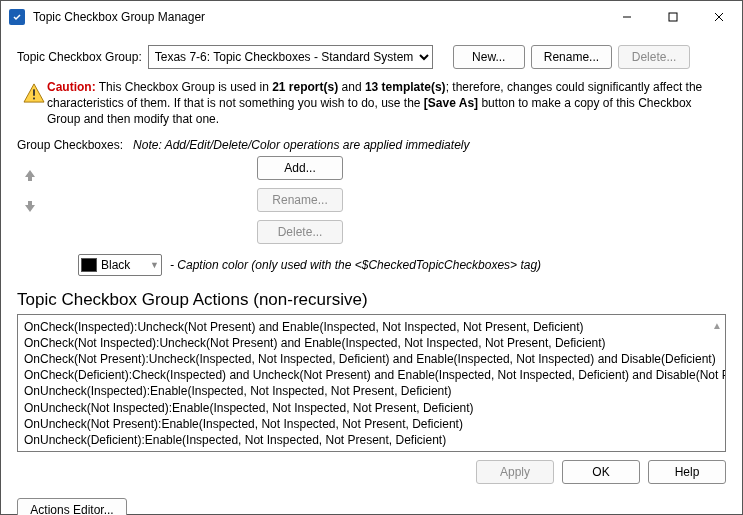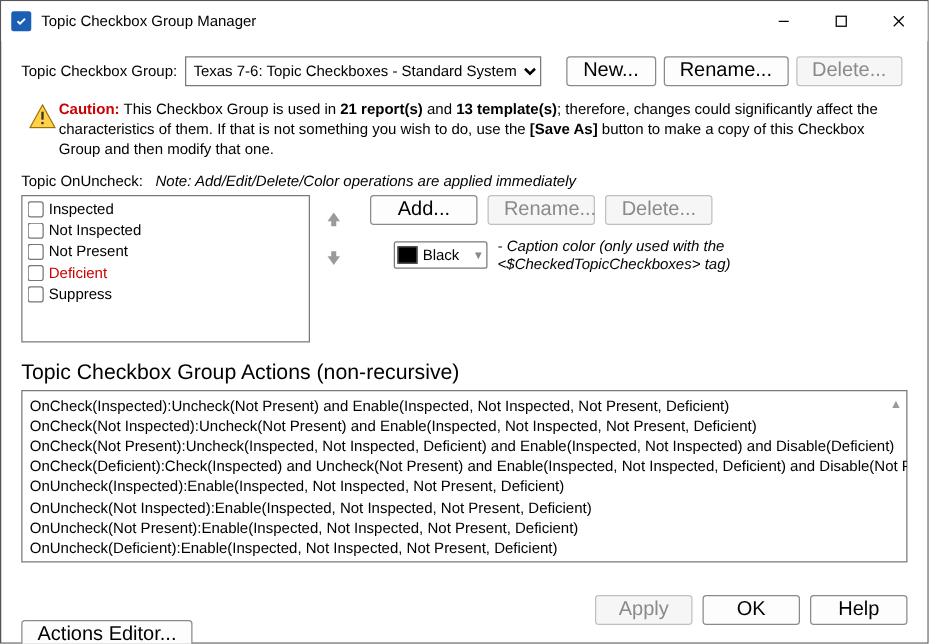--- a/index.html
+++ b/index.html
@@ -8,48 +8,48 @@
   .title-bar { height: 32px; background: #fff; display: flex; align-items: center; padding-left: 8px; }
   .title-bar .icon { width: 16px; height: 16px; background:#1a5fb4; border-radius:2px; display:inline-flex; align-items:center; justify-content:center; margin-right:8px;}
   .title-bar .icon svg { width:10px; height:10px;}
   .title-text { font-size: 12px; color: #000; }
   .win-controls { margin-left: auto; display: flex; }
   .win-btn { width: 46px; height: 32px; display: flex; align-items:center; justify-content:center; color:#000;}
   .content { padding: 12px 16px 10px 16px; font-size: 12px; color:#000; }
   .row { display: flex; align-items: center; gap: 6px; margin-bottom: 8px; }
   .label { font-size: 12px; }
   select.group-select { flex: 0 0 246px; height: 24px; font-size: 12px; padding: 1px 2px; border:1px solid #7a7a7a; background:#fff;}
-  .btn { height: 24px; min-width: 72px; padding: 0 12px; font-size: 16px; background:#fdfdfd; border:1px solid #8a8a8a; border-radius:3px; cursor:pointer; }
+  .btn { height: 24px; min-width: 72px; padding: 0 12px; font-size: 12px; background:#fdfdfd; border:1px solid #8a8a8a; border-radius:3px; cursor:pointer; }
   .btn:disabled { color:#8a8a8a; border-color:#c0c0c0; background:#f6f6f6; cursor:default;}
   .caution-box { display:flex; padding: 2px 0 10px 4px; }
   .caution-icon { flex:0 0 26px; height:26px; display:flex; align-items:flex-start; justify-content:center; padding-top:4px;}
   .caution-text { font-size: 12px; line-height: 1.35; }
   .caution-red { color: #c00; font-weight: bold; }
   .caution-black-bold { font-weight: bold; }
   .topic-row { display:flex; align-items:baseline; gap:10px; margin-bottom:4px;}
   .note-italic { font-style: italic; font-size:12px;}
   .checkbox-area { display:flex; gap:6px; align-items:flex-start; }
   .checkbox-list { width:258px; height:118px; border:1px solid #7a7a7a; padding:2px 4px; overflow:auto; }
   .cb-item { display:flex; align-items:center; gap:4px; font-size:12px; height:17px;}
   .cb-item input { margin:0; width:13px; height:13px;}
   .cb-item.red span { color:#c00;}
   .updown { display:flex; flex-direction:column; gap:10px; padding:8px 2px 0 2px;}
   .arrow-btn { width:22px; height:22px; display:flex; align-items:center; justify-content:center; color:#8a8a8a; }
-  .side-btns { display:flex; gap:8px; padding-top:0;}
+  .side-btns { display:flex; flex-direction:column; gap:8px; padding-top:0;align-items:center;}
   .side-btns .btn { width:86px;}
   .color-row { display:flex; align-items:center; gap:8px; margin-top:10px;padding-left:19px;}
   .color-swatch-wrap { display:flex; align-items:center; border:1px solid #7a7a7a; height:22px; width:84px; padding:0 2px; border-radius:2px;}
   .color-swatch { width:16px; height:14px; background:#000; margin-right:4px; border:1px solid #555;}
   .color-name { font-size:12px; flex:1;}
   .caption-note { font-style: italic; font-size:12px;}
   .actions-label { margin-top:14px; font-size:17px;}
   .actions-box { margin-top:4px; border:1px solid #7a7a7a; height:138px; padding:4px 6px; overflow:auto; font-size:12px; line-height:1.35; position:relative;}
   .actions-box .line { white-space: nowrap; }
   .actions-editor-row { margin-top:10px;}
-  .footer { position:absolute; bottom:0; left:0; right:0; padding:10px 16px 14px 16px; display:flex; justify-content:flex-end; gap:8px;}
+  .footer { position:absolute; bottom:0; left:0; right:0; padding:10px 16px 30px 16px; display:flex; justify-content:flex-end; gap:8px;}
   .footer .btn { min-width:78px;}
   .actions-tri { position:absolute; right:3px; top:4px; color:#9a9a9a; font-size:10px;}
 </style>
 </head>
 <body>
 
 <div class="window">
 
   <div class="title-bar">
     <span class="icon">
@@ -99,47 +99,25 @@
             <rect x="11" y="7" width="2" height="7" fill="#333"></rect>
             <rect x="11" y="16" width="2" height="2" fill="#333"></rect>
           </svg>
       </div>
       <div class="caution-text">
         <span class="caution-red">Caution:</span><span> This Checkbox Group is used in </span><span class="caution-black-bold">21 report(s)</span><span> and </span><span class="caution-black-bold">13 template(s)</span><span>; therefore, changes could significantly affect the characteristics of them. If that is not something you wish to do, use the </span><span class="caution-black-bold">[Save As]</span><span> button to make a copy of this Checkbox Group and then modify that one.</span>
       </div>
     </div>
 
     <div class="topic-row">
-      <span class="label">Topic OnUncheck:</span>
+      <span class="label">Group Checkboxes:</span>
       <span class="note-italic">Note: Add/Edit/Delete/Color operations are applied immediately</span>
     </div>
 
     <div class="checkbox-area">
-      <div class="checkbox-list" id="cb-list">
-          <div class="cb-item">
-            <input type="checkbox" style="">
-            <span>Inspected</span>
-          </div>
-          <div class="cb-item">
-            <input type="checkbox" style="">
-            <span>Not Inspected</span>
-          </div>
-          <div class="cb-item">
-            <input type="checkbox" style="">
-            <span>Not Present</span>
-          </div>
-          <div class="cb-item red">
-            <input type="checkbox" style="">
-            <span>Deficient</span>
-          </div>
-          <div class="cb-item">
-            <input type="checkbox" style="">
-            <span>Suppress</span>
-          </div>
-        </div>
       <div class="updown">
         <div class="arrow-btn">
             <svg width="16" height="16">
               <path d="M8 3 L13 10 L10 10 L10 14 L6 14 L6 10 L3 10 Z" fill="#9a9a9a"></path>
             </svg>
           </div>
         <div class="arrow-btn">
             <svg width="16" height="16">
               <path d="M8 13 L3 6 L6 6 L6 2 L10 2 L10 6 L13 6 Z" fill="#9a9a9a"></path>
             </svg>

